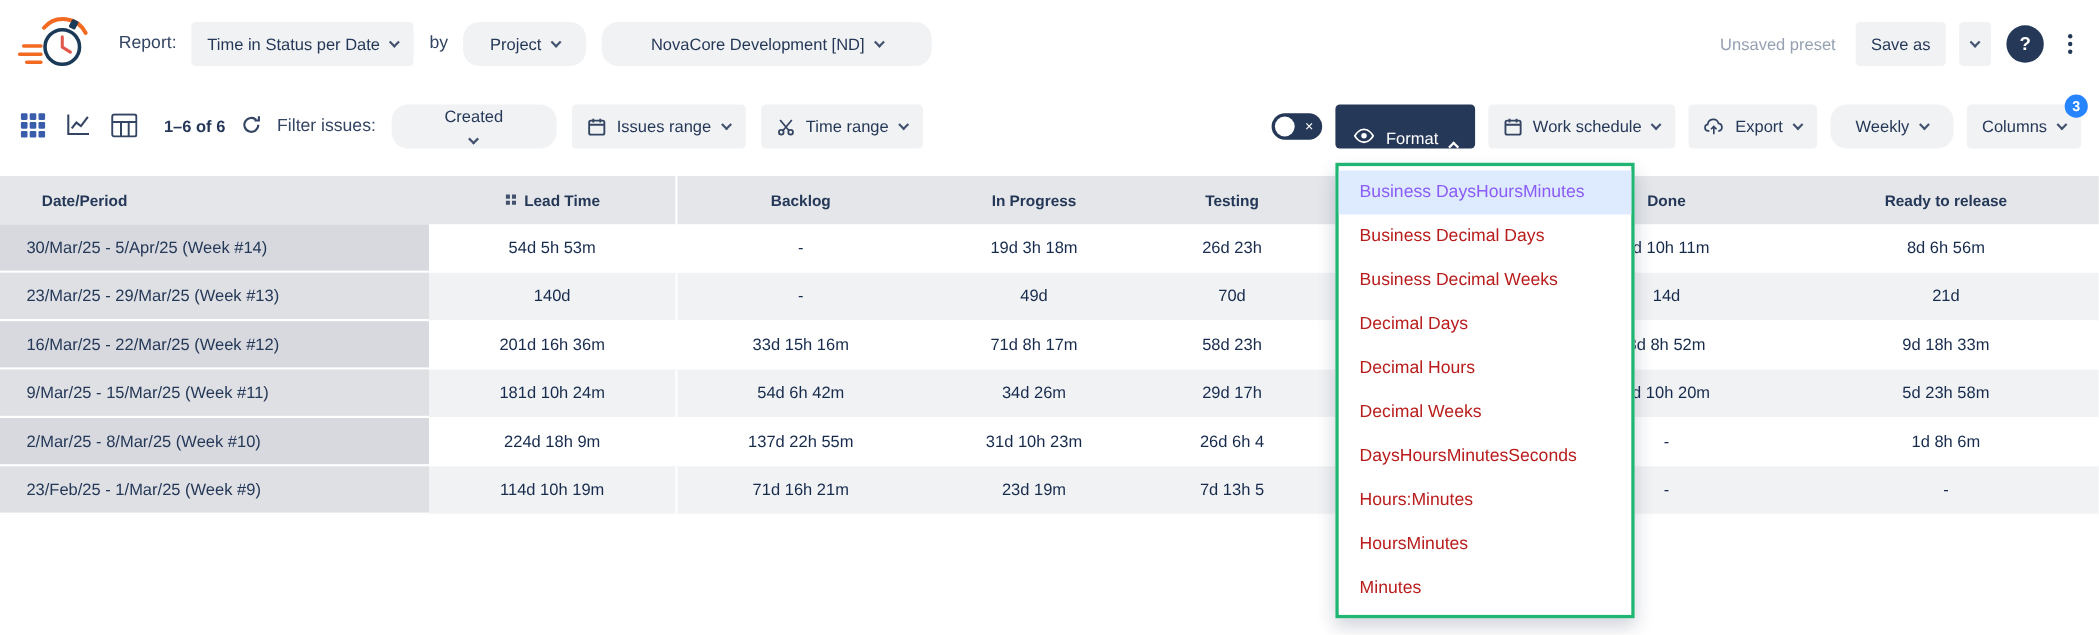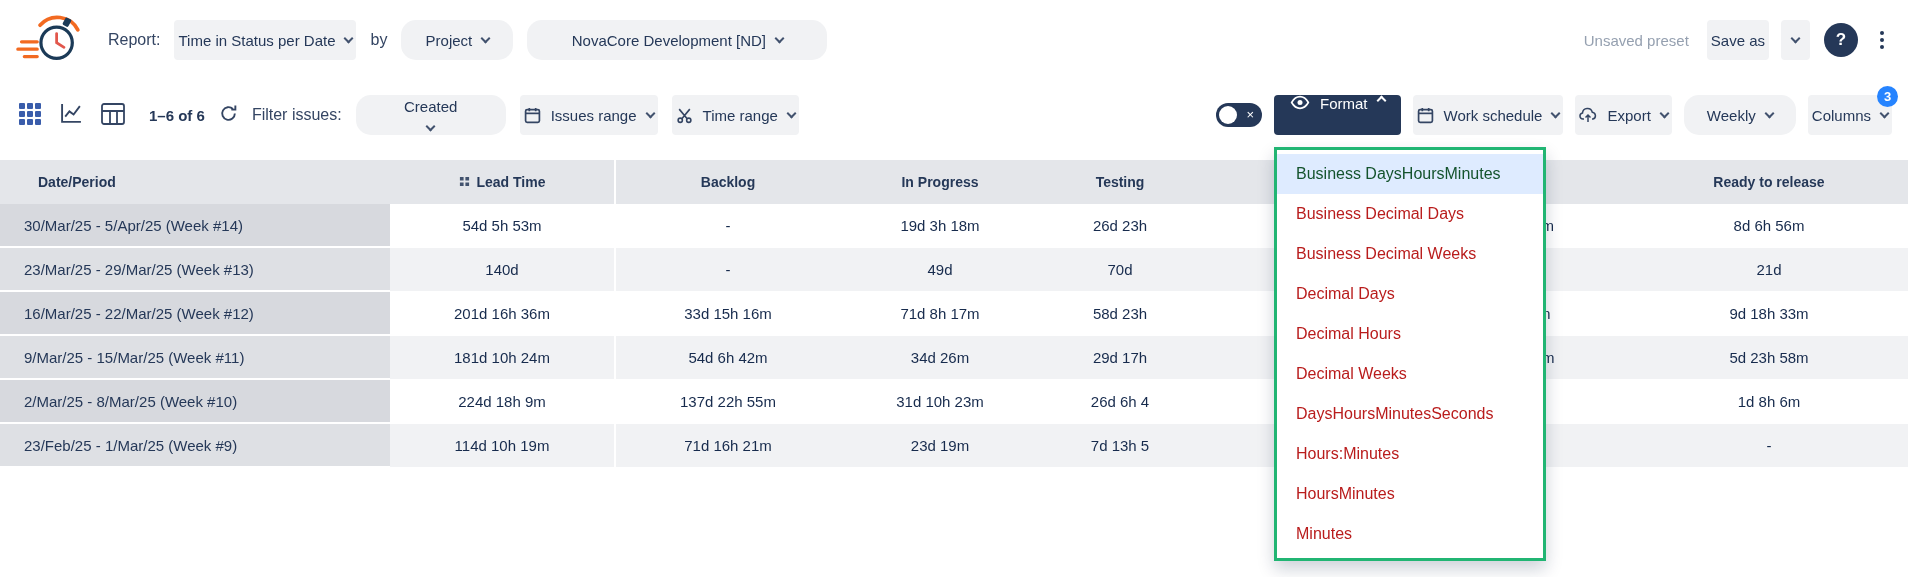--- a/index.html
+++ b/index.html
@@ -9,21 +9,21 @@
     background:#fff; color:#172b4d;
     font-family:"Liberation Sans", sans-serif;
   }
   
   .topbar { height:80px; display:flex; align-items:center; padding:0 16px; gap:14px; }
   .logo { display:flex; align-items:center; margin-right:6px; }
   .lbl { font-size:16px; color:#344563; white-space:nowrap; }
   .pill {
     display:inline-flex; align-items:center; gap:10px;
     background:#f1f2f4; border:none; border-radius:4px;
-    height:40px; padding:0 4px; font-family:inherit;
+    height:40px; padding:0 14px; font-family:inherit;
     font-size:15px; color:#253858; cursor:pointer; white-space:nowrap;
   }
   .pill .ic { display:flex; align-items:center; }
   .sel { justify-content:center;border-radius:15px; }
   .w150 { min-width:150px;flex-direction:column; }
   .w112 { min-width:112px; }
   .w300 { min-width:300px; }
   .chev {
     display:inline-block; width:7px; height:7px;
     border-right:2px solid #42526e; border-bottom:2px solid #42526e;
@@ -45,32 +45,32 @@
   .toolbar { height:70px; display:flex; align-items:center; padding:0 16px; gap:14px; }
   .views { display:flex; gap:14px; align-items:center; margin-right:8px; }
   .viewbtn { background:none; border:none; padding:2px; cursor:pointer; display:flex; }
   .count { font-size:15px; font-weight:bold; color:#253858; white-space:nowrap; }
   .refresh { background:none; border:none; cursor:pointer; display:flex; padding:0; }
   .right { margin-left:auto; display:flex; align-items:center; gap:12px; }
   .toggle { width:46px; height:24px; border-radius:12px; background:#253858; border:none; position:relative; cursor:pointer; }
   .toggle .knob { position:absolute; left:3px; top:3px; width:18px; height:18px; border-radius:50%; background:#fff; }
   .toggle .x { position:absolute; right:8px; top:3px; color:#fff; font-size:13px; line-height:18px; }
   .format {
-    display:inline-flex; align-items:flex-start; gap:10px; background:#253858; color:#fff;
+    display:inline-flex; align-items:flex-end; gap:10px; background:#253858; color:#fff;
     border:none; border-radius:4px; height:40px; padding:0 16px;
     font-size:15px; font-family:inherit; cursor:pointer; white-space:nowrap;
   }
   .format-wrap { position:relative; }
   .menu {
     position:absolute; top:calc(100% + 12px); left:0; width:272px;
     background:#fff; border:3px solid #21b573;
     box-shadow:0 8px 16px rgba(9,30,66,.2); z-index:60; padding:4px 0;
   }
   .mi { height:40px; display:flex; align-items:center; padding:0 19px; font-size:16px; color:#b91c1c; cursor:pointer; white-space:nowrap; }
-  .mi.selected { background:#deebff; color:#14532d; }
+  .mi.selected { background:#deebff; color:#8b5cf6; }
   .colwrap { position:relative; }
   .badge {
     position:absolute; top:-9px; right:-6px; min-width:21px; height:21px; border-radius:50%;
     background:#2684ff; color:#fff; font-size:13px; font-weight:bold;
     display:flex; align-items:center; justify-content:center;
   }
   
   .table { margin-top:10px; }
   .row { display:grid; grid-template-columns:390px 226px 224px 200px 160px 200px 230px 1fr; }
   .th {

